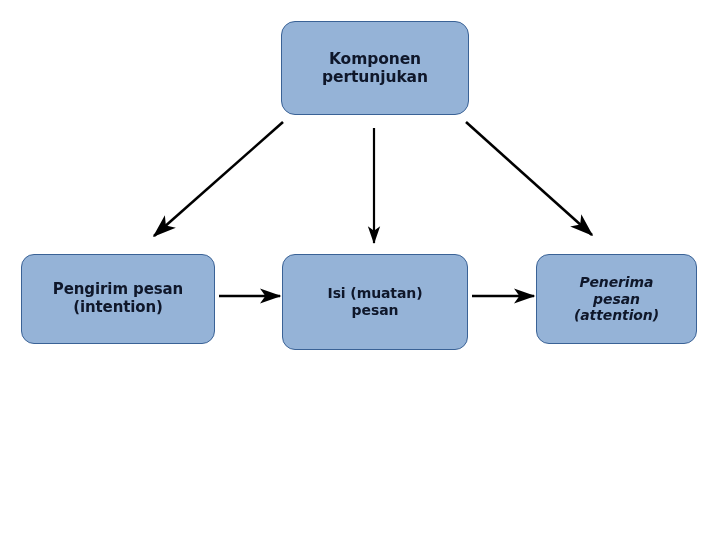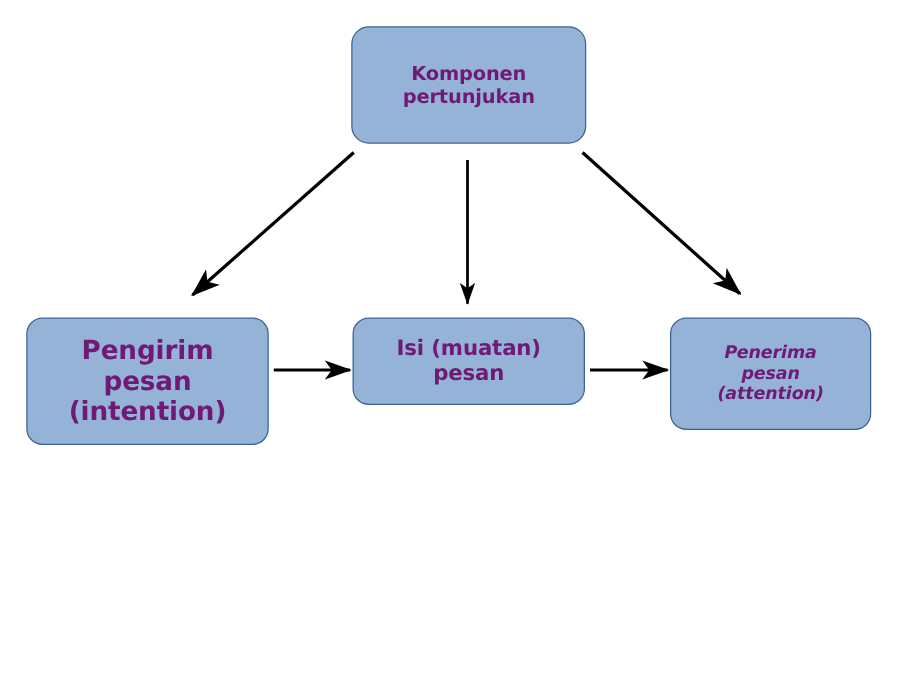--- a/index.html
+++ b/index.html
@@ -36,21 +36,21 @@
   .node-box {
     position: absolute;
     box-sizing: border-box;
     background: #95b3d7;
     border: 1px solid #3a6296;
     border-radius: 12px;
     display: flex;
     align-items: center;
     justify-content: center;
     text-align: center;
-    color: #701a75;
+    color: #0f172a;
     font-weight: bold;
     line-height: 1.18;
     letter-spacing: -0.1px;
   }
 
   .node-label {
     display: block;
     width: 100%;
     padding: 0 6px;
     box-sizing: border-box;
@@ -64,31 +64,31 @@
     width: 188px;
     height: 94px;
     font-size: 15.5px;
     border-radius: 14px;
   }
 
   #node-sender {
     left: 21px;
     top: 254px;
     width: 194px;
-    height: 102px;
-    font-size: 21px;
+    height: 90px;
+    font-size: 15px;
     border-radius: 13px;
   }
 
   #node-content {
     left: 282px;
     top: 254px;
     width: 186px;
-    height: 70px;
-    font-size: 17px;
+    height: 96px;
+    font-size: 14px;
     border-radius: 13px;
   }
 
   #node-receiver {
     left: 536px;
     top: 254px;
     width: 161px;
     height: 90px;
     font-size: 14px;
     border-radius: 13px;

